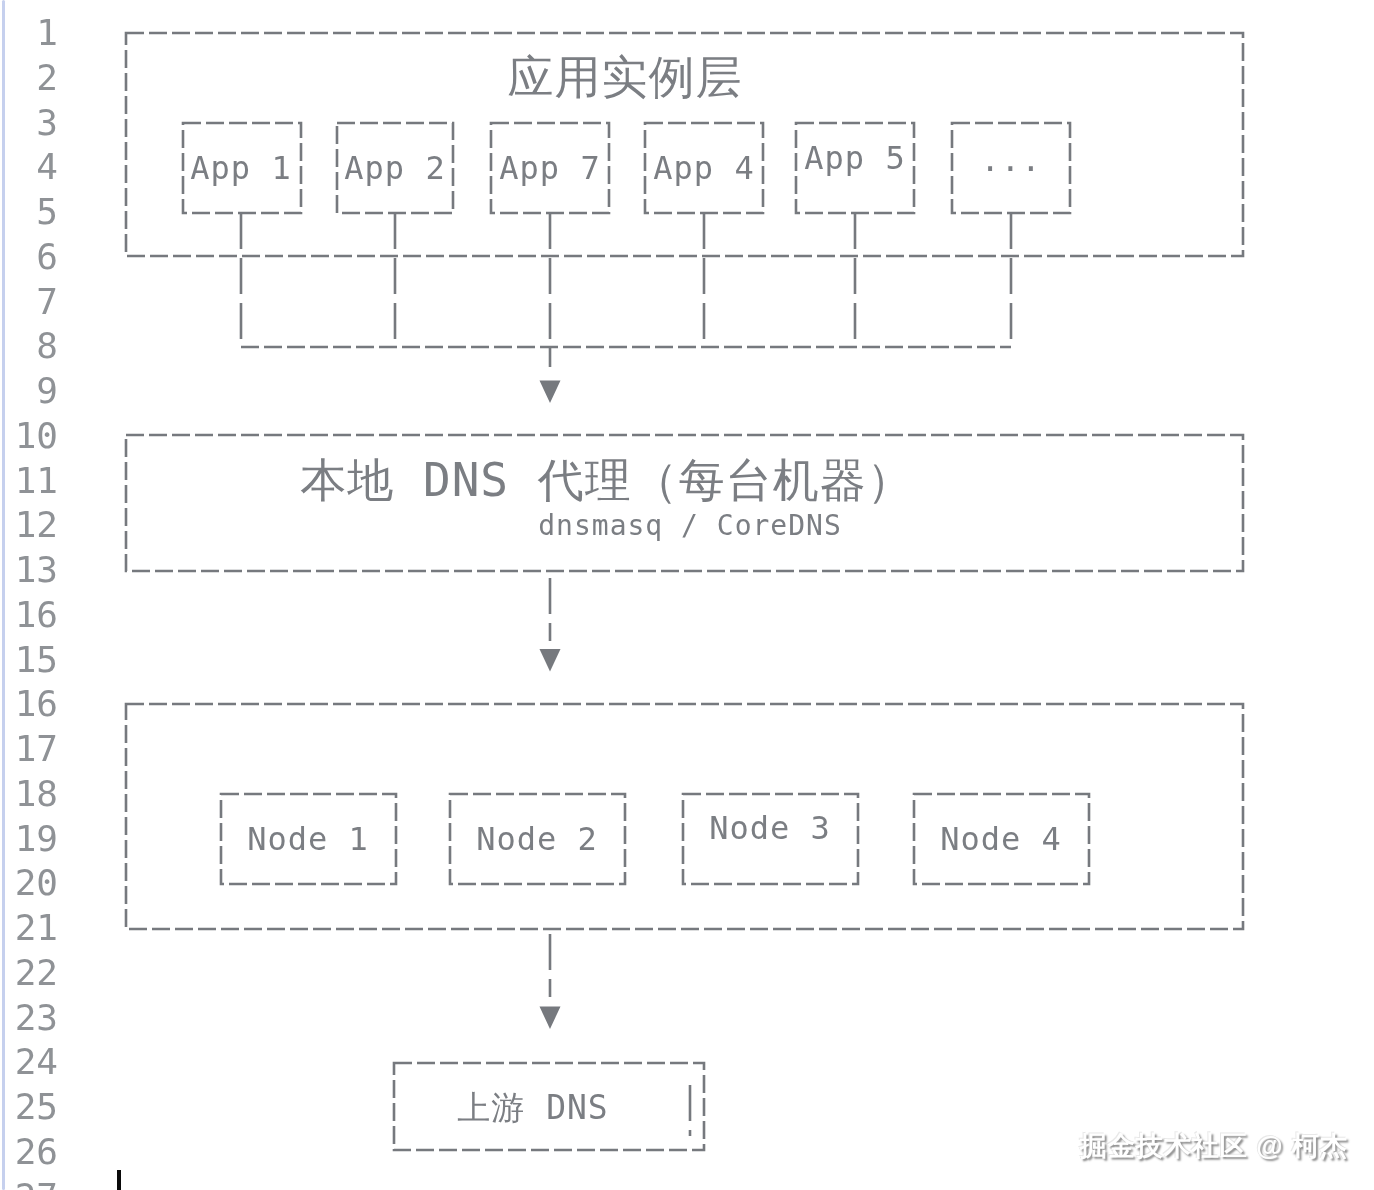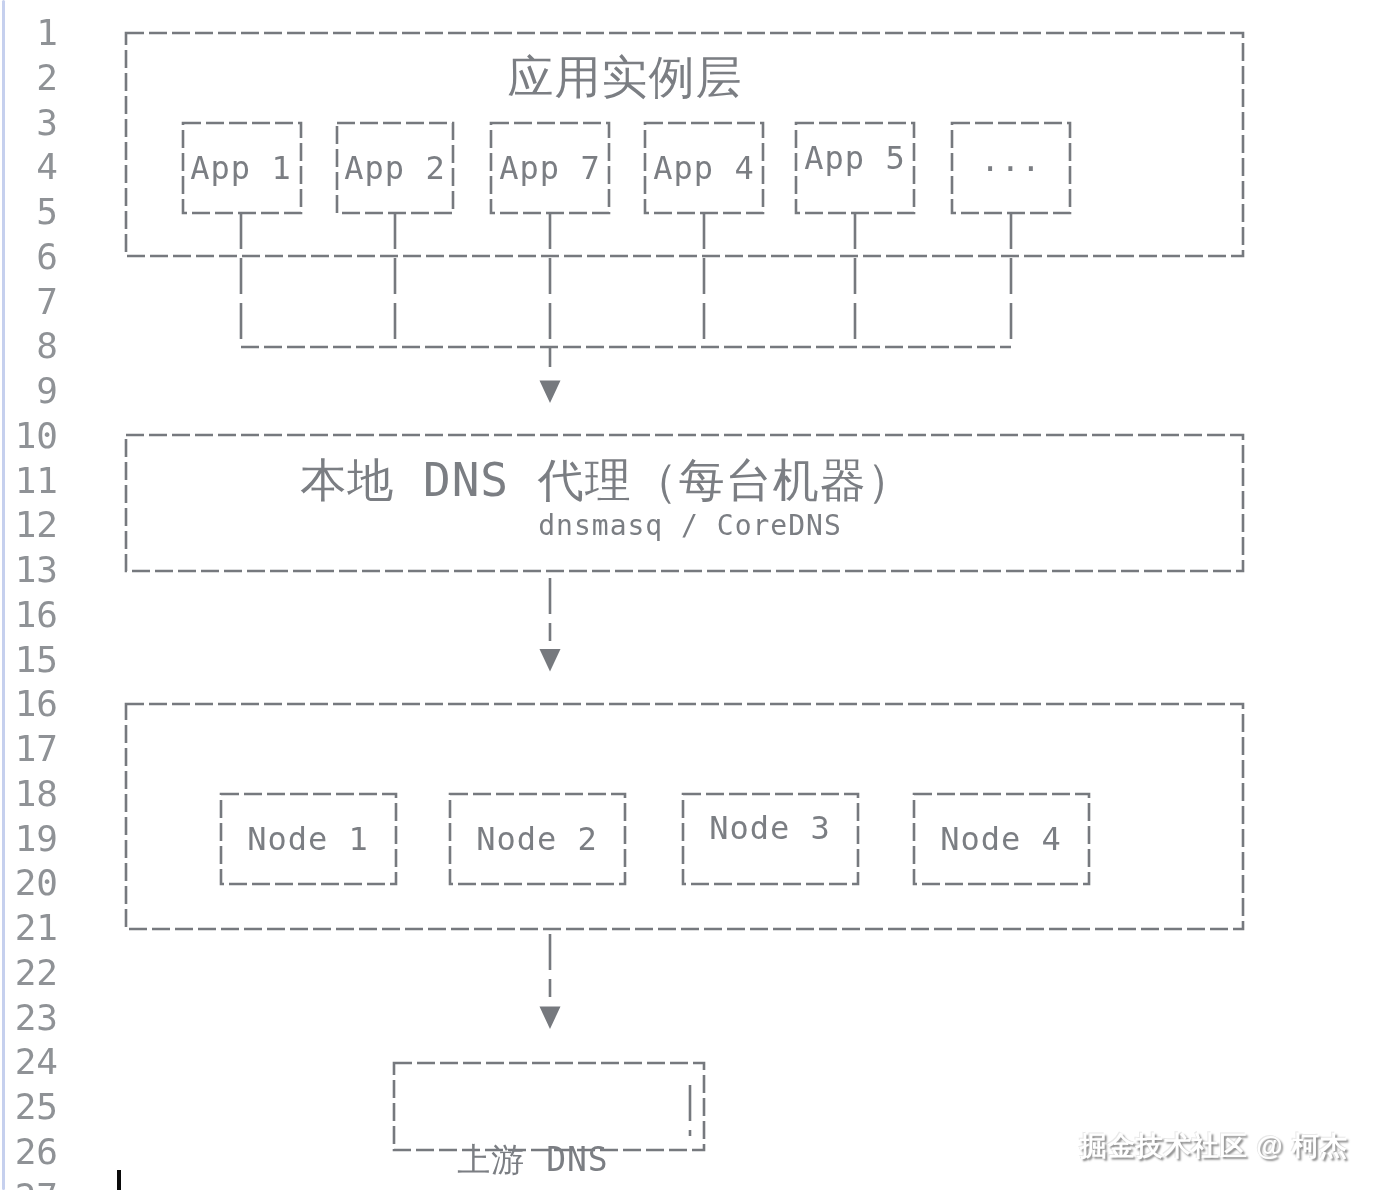--- a/index.html
+++ b/index.html
@@ -135,18 +135,18 @@
   <div class="lbl mono" style="left:1011px;top:160px;">...</div>
 
   <div class="lbl cjk" style="left:607px;top:481px;">本地 DNS 代理（每台机器）</div>
   <div class="lbl mono" style="left:690px;top:525px;font-size:28px;">dnsmasq / CoreDNS</div>
 
   <div class="lbl mono" style="left:308px;top:839px;">Node 1</div>
   <div class="lbl mono" style="left:537px;top:839px;">Node 2</div>
   <div class="lbl mono" style="left:770px;top:828px;">Node 3</div>
   <div class="lbl mono" style="left:1001px;top:839px;">Node 4</div>
 
-  <div class="lbl" style="left:533px;top:1160px;font-size:33px;">上游 DNS</div>
+  <div class="lbl" style="left:533px;top:1108px;font-size:33px;">上游 DNS</div>
 
   <div class="watermark">掘金技术社区 @ 柯杰</div>
 
   <div class="caret"></div>
 </div>
 
 </body></html>

